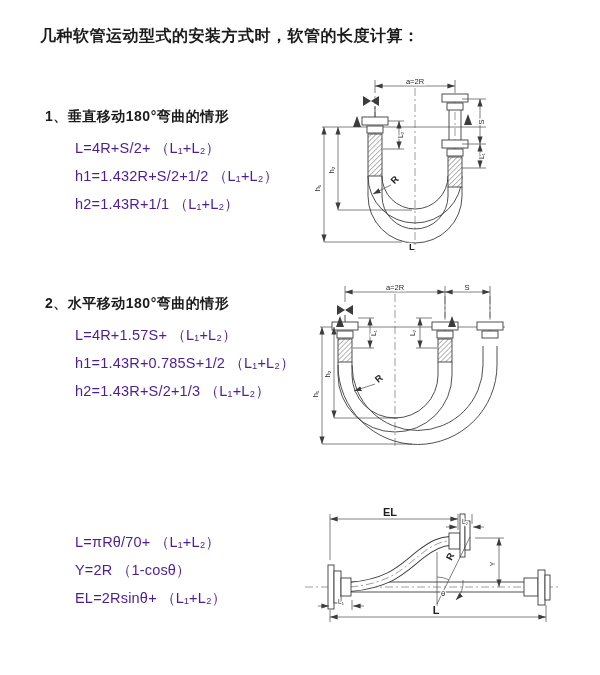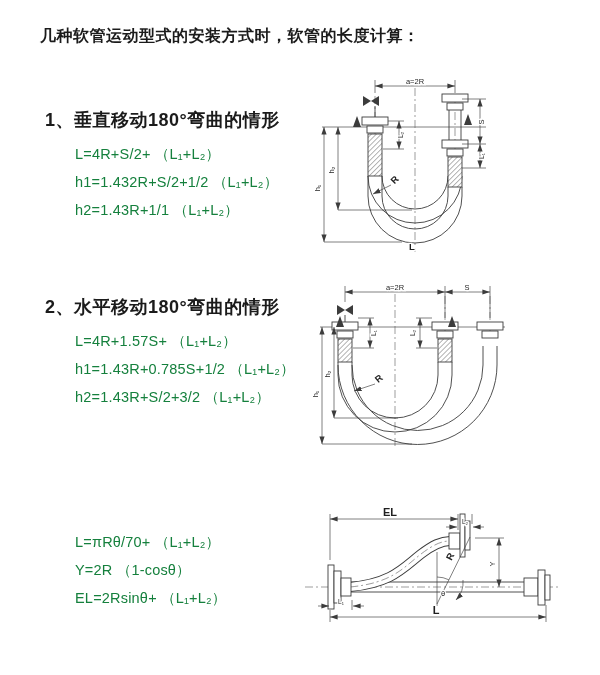--- a/index.html
+++ b/index.html
@@ -6,24 +6,24 @@
   body{
     width:600px;height:675px;background:#ffffff;position:relative;
     font-family:"Liberation Sans","DejaVu Sans",sans-serif;
     color:#1b1b1b;overflow:hidden;
   }
   .hdr{
     position:absolute;left:40px;top:26px;font-size:16px;font-weight:700;
     letter-spacing:.5px;white-space:nowrap;
   }
   .sec{position:absolute;left:45px;}
-  .sec .ttl{font-size:18px;font-weight:700;letter-spacing:.5px;white-space:nowrap;}
+  .sec .ttl{font-size:14px;font-weight:700;letter-spacing:.5px;white-space:nowrap;}
   .sec .fml{
     margin:0;padding:0;list-style:none;margin-left:30px;margin-top:8px;
-    font-size:14.5px;font-weight:400;color:#15803d;
+    font-size:14.5px;font-weight:400;color:#4c1d95;
   }
   .sec .fml li{line-height:28px;white-space:nowrap;letter-spacing:.2px;}
   #sec1{top:108px;}
   #sec2{top:295px;}
   #sec3{top:520px;}
   svg{position:absolute;overflow:visible;}
   #svg1{left:315px;top:75px;}
   #svg2{left:313px;top:283px;}
   #svg3{left:302px;top:505px;}
   .ln{stroke:#3c3c3c;stroke-width:.9;fill:none;}
@@ -53,21 +53,21 @@
     <li>h1=1.432R+S/2+1/2 （L₁+L₂）</li>
     <li>h2=1.43R+1/1 （L₁+L₂）</li>
   </ul>
 </div>
 
 <div class="sec" id="sec2">
   <div class="ttl">2、水平移动180°弯曲的情形</div>
   <ul class="fml">
     <li>L=4R+1.57S+ （L₁+L₂）</li>
     <li>h1=1.43R+0.785S+1/2 （L₁+L₂）</li>
-    <li>h2=1.43R+S/2+3/2 （L₁+L₂）</li>
+    <li>h2=1.43R+S/2+1/3 （L₁+L₂）</li>
   </ul>
 </div>
 
 <div class="sec" id="sec3">
   <ul class="fml">
     <li>L=πRθ/70+ （L₁+L₂）</li>
     <li>Y=2R （1-cosθ）</li>
     <li>EL=2Rsinθ+ （L₁+L₂）</li>
   </ul>
 </div>

